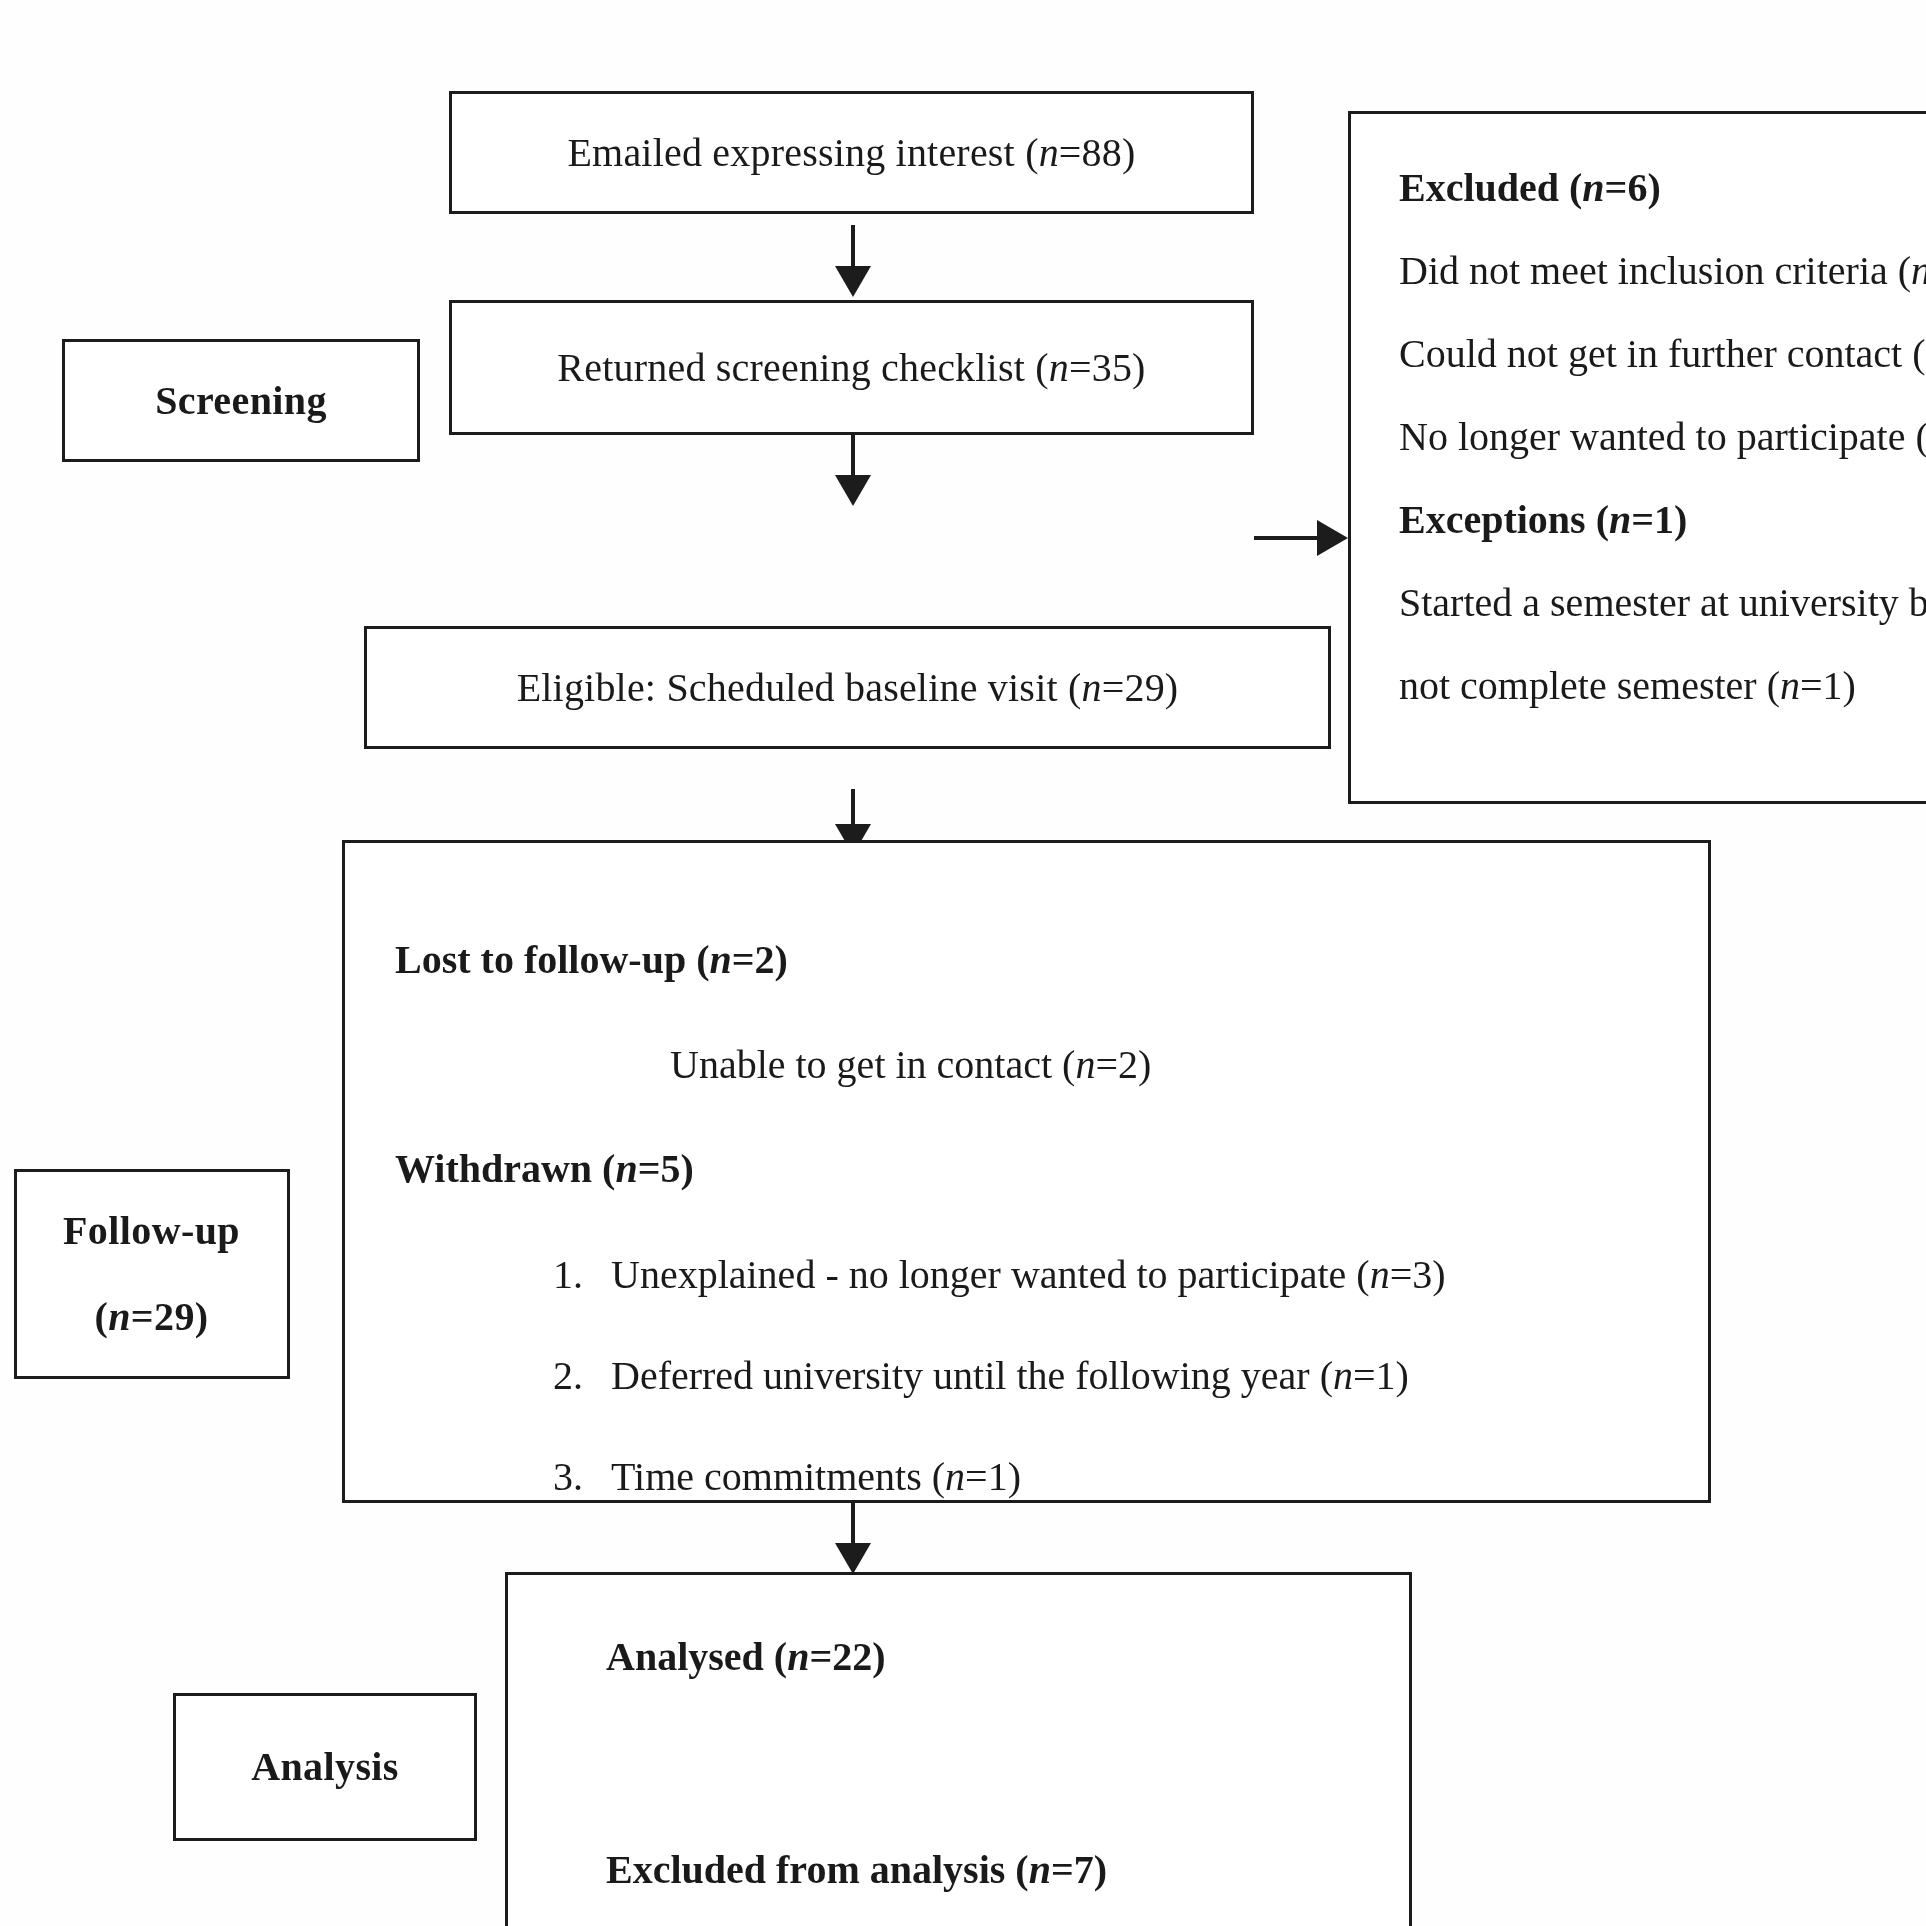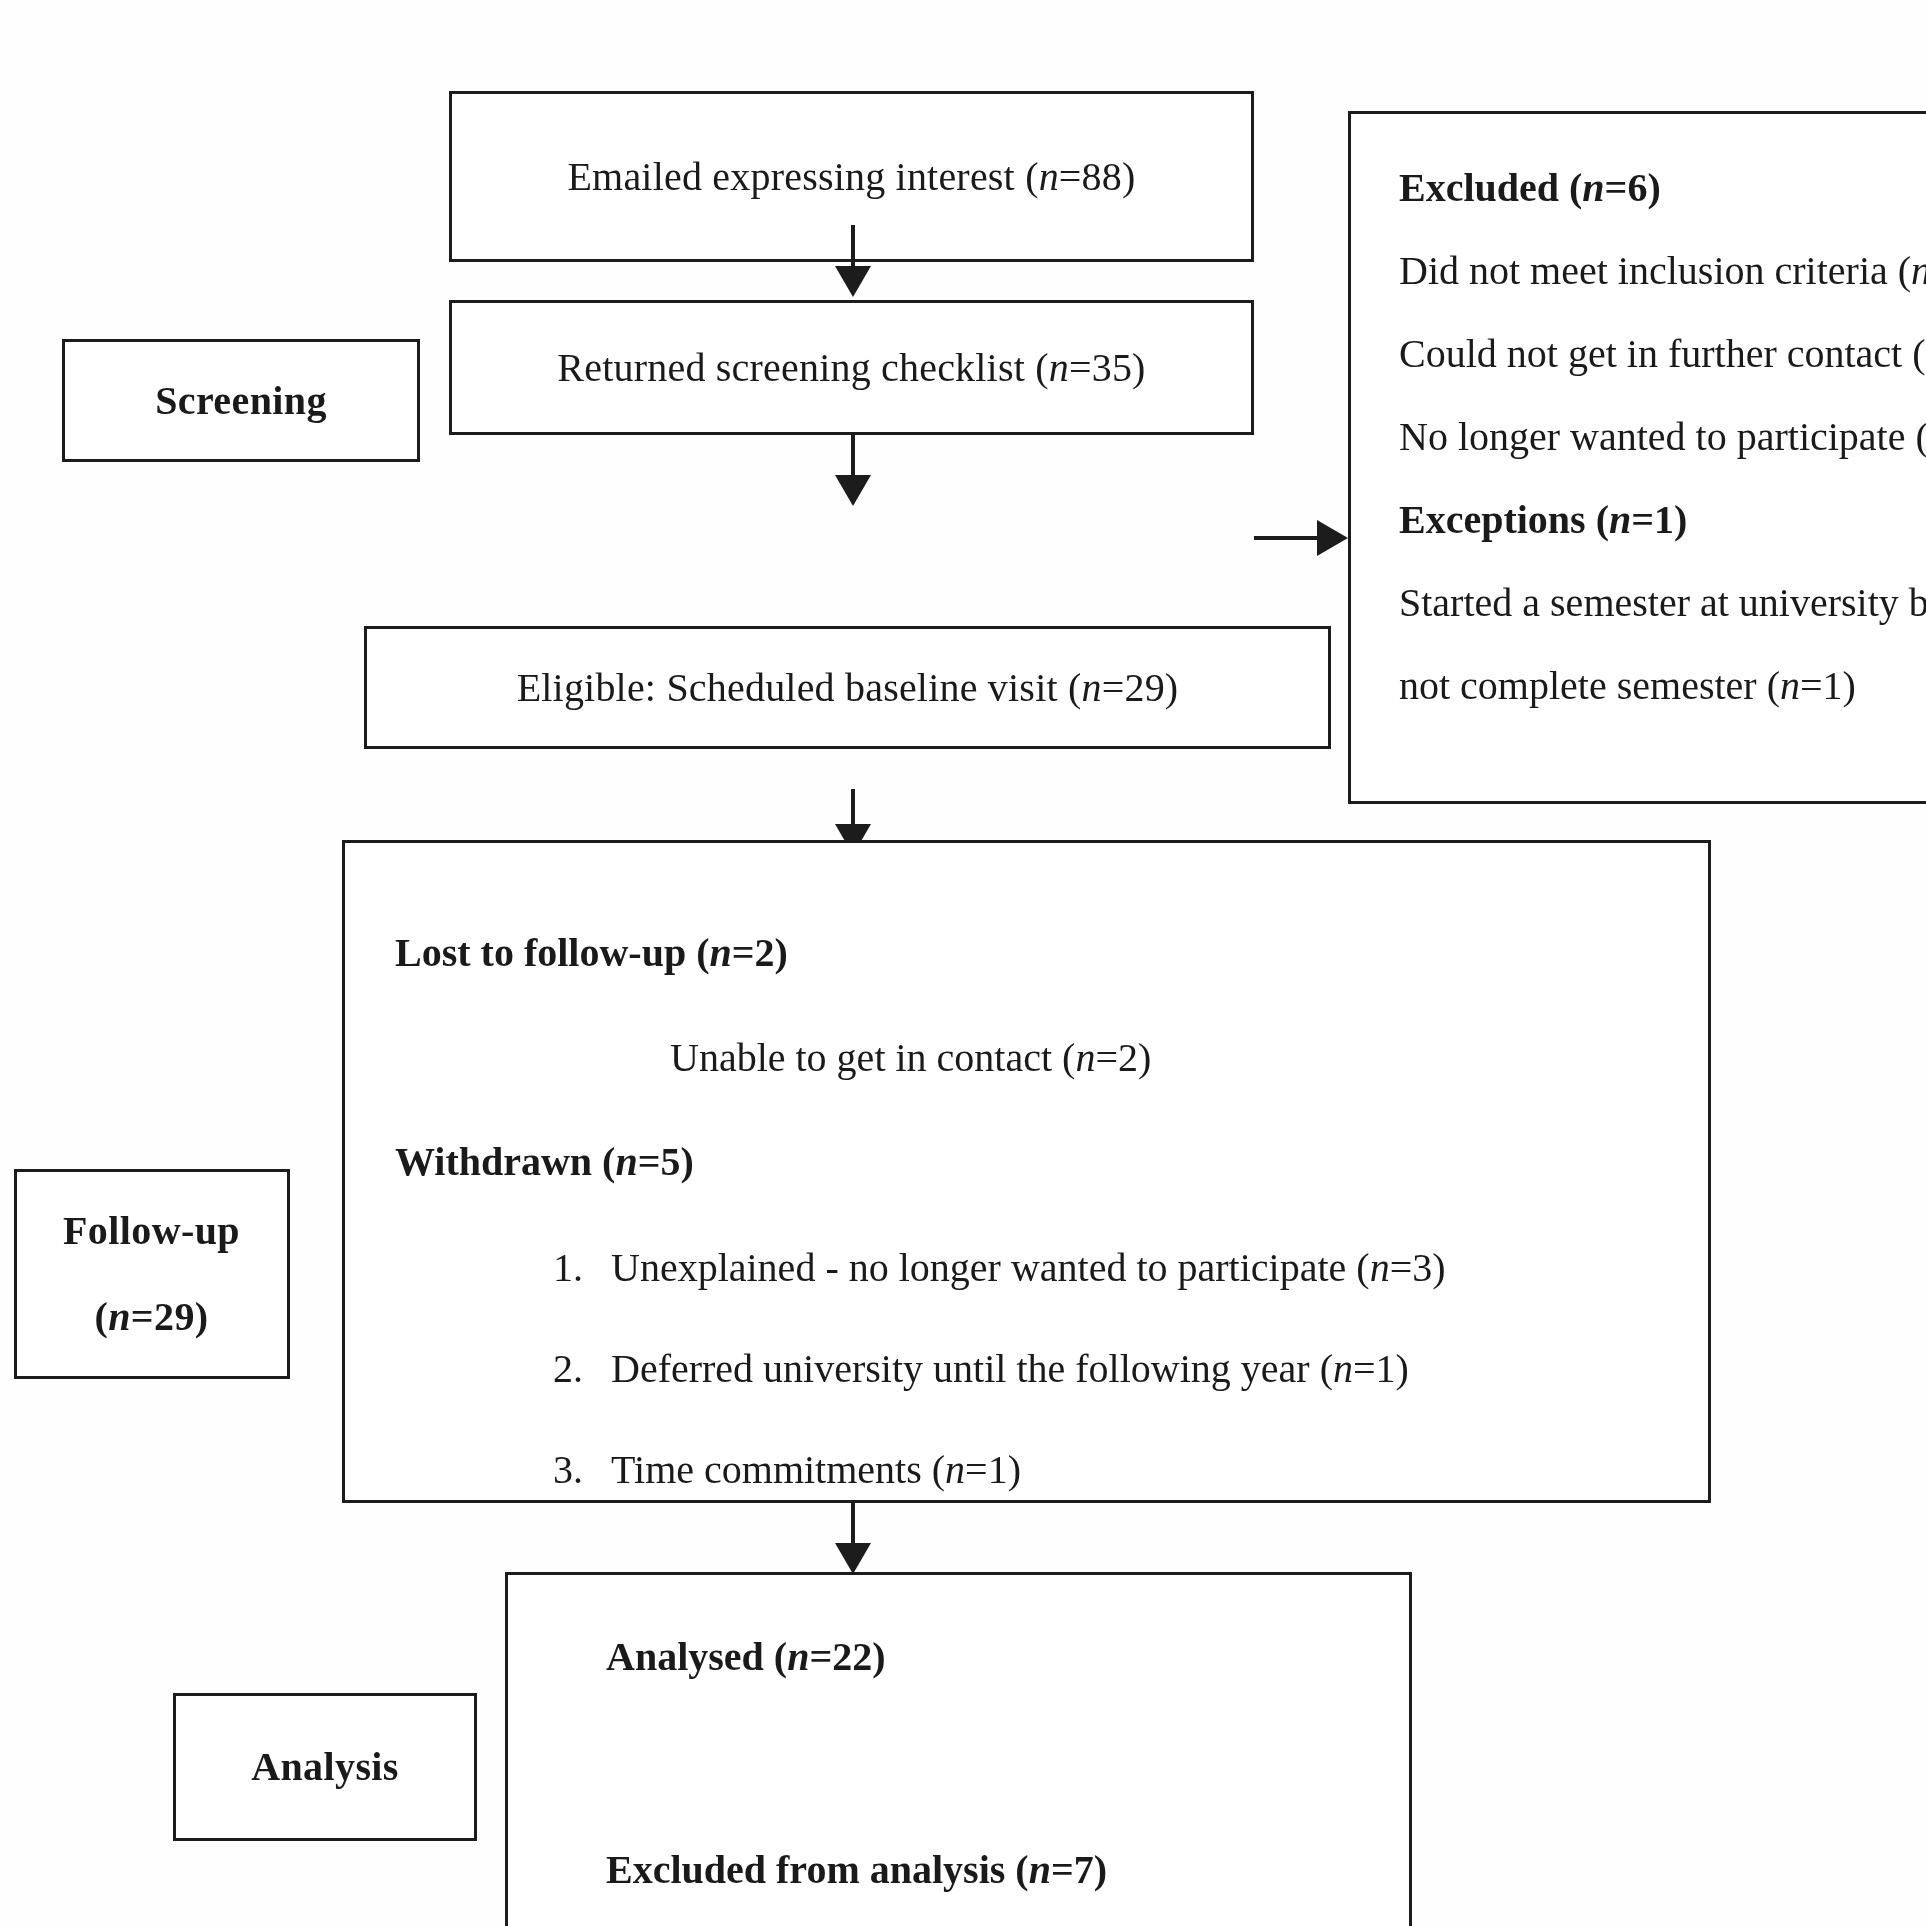--- a/index.html
+++ b/index.html
@@ -121,21 +121,21 @@
 <body>
 
 <div id="canvas">
 
   <div class="box" style="left:62px; top:339px; width:358px; height:123px;">
     <div class="box-inner ctr">
       <div class="lbl">Screening</div>
     </div>
   </div>
 
-  <div class="box" style="left:449px; top:91px; width:805px; height:171px;">
+  <div class="box" style="left:449px; top:91px; width:805px; height:123px;">
     <div class="box-inner ctr">
       <div class="txt">Emailed expressing interest (<span class="italic-n">n</span>=88)</div>
     </div>
   </div>
 
   <div class="vline" style="left:851px; top:225px; height:45px;"></div>
   <div class="arrow-down" style="left:835px; top:266px;"></div>
 
   <div class="box" style="left:449px; top:300px; width:805px; height:135px;">
     <div class="box-inner ctr">
@@ -175,21 +175,21 @@
   </div>
 
   <div class="box" style="left:13.5px; top:1169px; width:276px; height:210px;">
     <div class="box-inner ctr">
       <div class="lbl">Follow-up</div>
       <div class="lbl" style="margin-top:28px;">(<span class="italic-n">n</span>=29)</div>
     </div>
   </div>
 
   <div class="box" style="left:342px; top:840px; width:1369px; height:663px;">
-    <div class="box-inner lft" style="justify-content:center; top:16px; padding:62px 4px 0 50px;">
+    <div class="box-inner lft" style="justify-content:flex-end; top:16px; padding:62px 4px 0 50px;">
 
       <div class="fu-head">Lost to follow-up (<span class="italic-n">n</span>=2)</div>
 
       <div class="fu-sub" style="margin:58px 0 0 275px;">Unable to get in contact (<span class="italic-n">n</span>=2)</div>
 
       <div class="fu-head" style="margin-top:57px;">Withdrawn (<span class="italic-n">n</span>=5)</div>
 
       <ul class="ol-wrap" style="margin-top:59px; margin-left:158px;">
         <li class="ol-item" style="margin-bottom:54px;">
           <span class="ol-num">1.</span>

